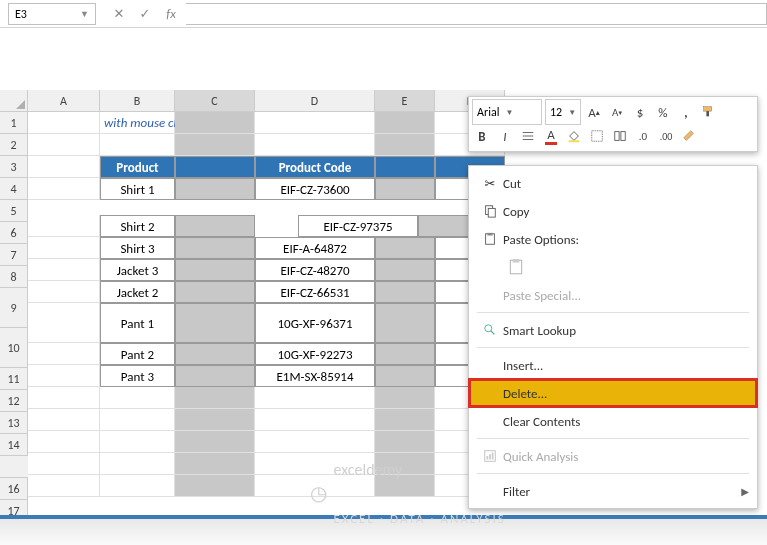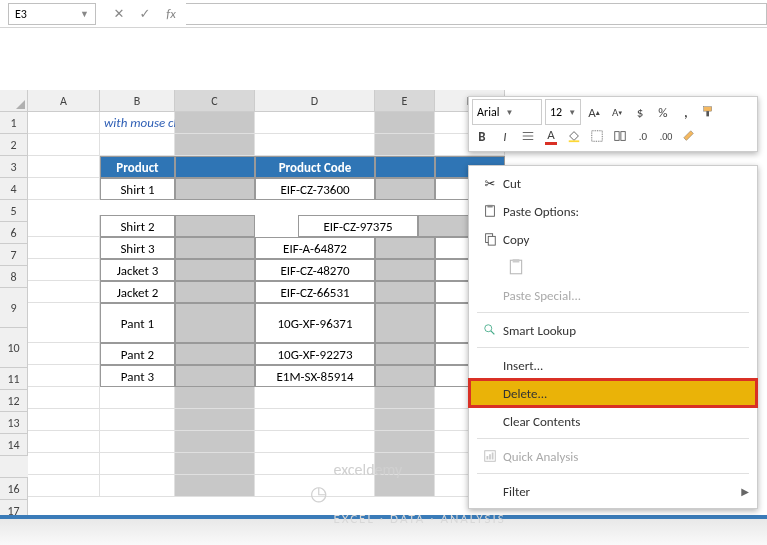--- a/index.html
+++ b/index.html
@@ -303,34 +303,34 @@
 </div>
 
 <div class="ctx-menu">
   <div class="ctx-item">
     <span class="icon">✂</span>
     <span class="label">Cut</span>
   </div>
   <div class="ctx-item">
     <span class="icon">
       <svg width="14" height="14" viewBox="0 0 16 16">
+          <rect x="3" y="2" width="8" height="10" fill="none" stroke="#555"></rect>
+          <rect x="6" y="5" width="8" height="10" fill="#fff" stroke="#555"></rect>
+        </svg>
+    </span>
+    <span class="label">Copy</span>
+  </div>
+  <div class="ctx-item">
+    <span class="icon">
+      <svg width="14" height="14" viewBox="0 0 16 16">
           <rect x="3" y="2" width="10" height="12" fill="none" stroke="#555"></rect>
           <rect x="5" y="1" width="6" height="3" fill="#888"></rect>
         </svg>
     </span>
     <span class="label" style="font-weight:normal;">Paste Options:</span>
-  </div>
-  <div class="ctx-item">
-    <span class="icon">
-      <svg width="14" height="14" viewBox="0 0 16 16">
-          <rect x="3" y="2" width="8" height="10" fill="none" stroke="#555"></rect>
-          <rect x="6" y="5" width="8" height="10" fill="#fff" stroke="#555"></rect>
-        </svg>
-    </span>
-    <span class="label">Copy</span>
   </div>
   <div class="ctx-item disabled" style="padding-left:34px;">
     <span class="icon">
       <svg width="18" height="18" viewBox="0 0 16 16">
           <rect x="3" y="2" width="10" height="12" fill="none" stroke="#bbb"></rect>
           <rect x="5" y="1" width="6" height="3" fill="#ccc"></rect>
         </svg>
     </span>
   </div>
   <div class="ctx-item disabled">

